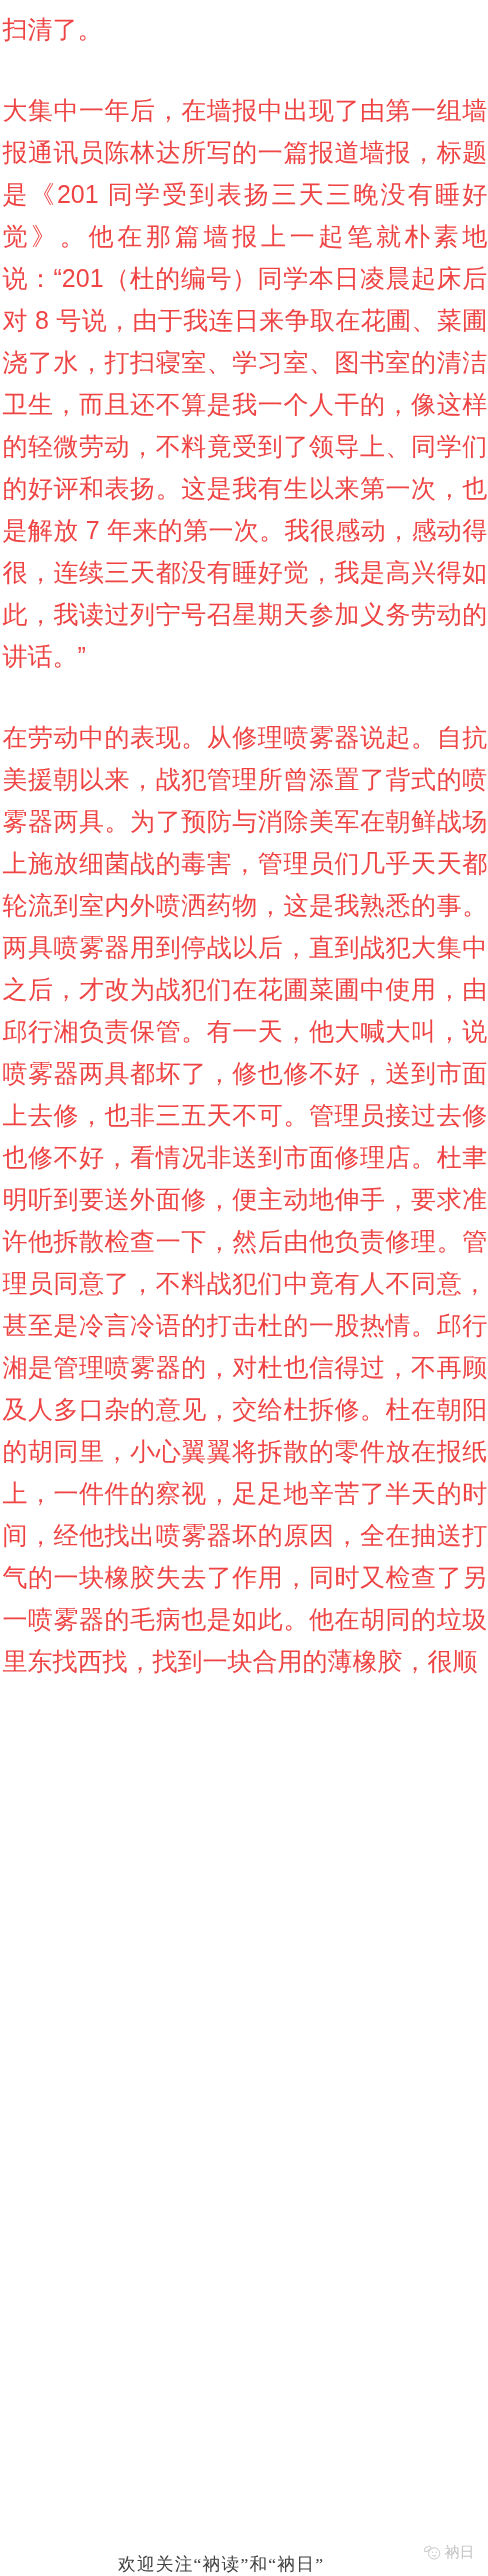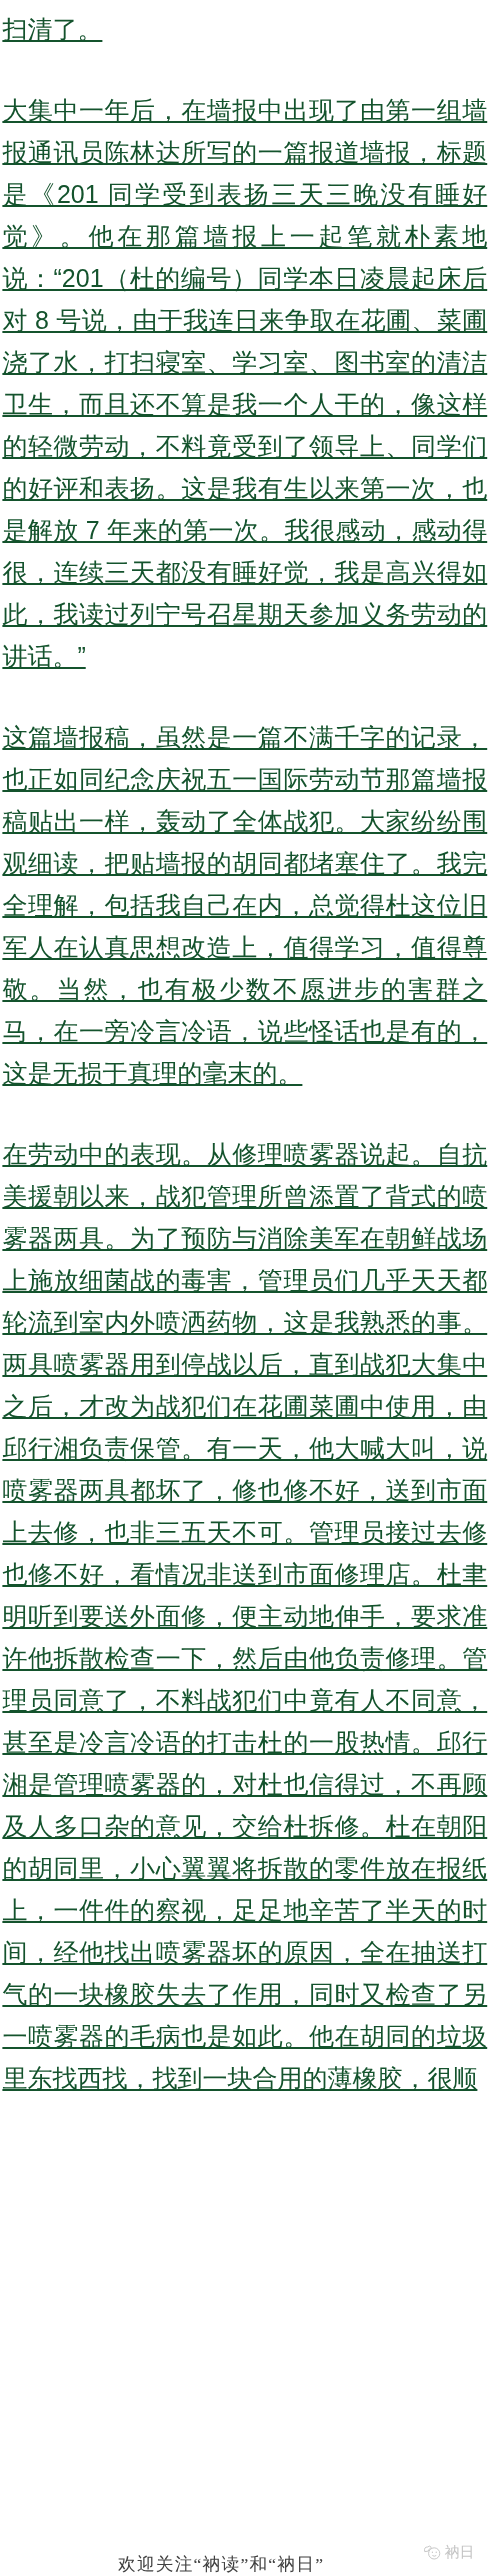--- a/index.html
+++ b/index.html
@@ -49,24 +49,23 @@
     font-family: "Liberation Sans", sans-serif;
     white-space: nowrap;
   }
   .brand svg { display: block; }
 </style>
 </head>
 <body>
 
 <div class="page">
 
-  <div class="article" id="paragraphs" style="color: #14532d; text-decoration: underline;">
+  <div class="article" id="paragraphs" style="color: #ef4444;">
       <p>扫清了。</p>
       <p>大集中一年后，在墙报中出现了由第一组墙报通讯员陈林达所写的一篇报道墙报，标题是《201 同学受到表扬三天三晚没有睡好觉》。他在那篇墙报上一起笔就朴素地说：“201（杜的编号）同学本日凌晨起床后对 8 号说，由于我连日来争取在花圃、菜圃浇了水，打扫寝室、学习室、图书室的清洁卫生，而且还不算是我一个人干的，像这样的轻微劳动，不料竟受到了领导上、同学们的好评和表扬。这是我有生以来第一次，也是解放 7 年来的第一次。我很感动，感动得很，连续三天都没有睡好觉，我是高兴得如此，我读过列宁号召星期天参加义务劳动的讲话。”</p>
-      <p>这篇墙报稿，虽然是一篇不满千字的记录，也正如同纪念庆祝五一国际劳动节那篇墙报稿贴出一样，轰动了全体战犯。大家纷纷围观细读，把贴墙报的胡同都堵塞住了。我完全理解，包括我自己在内，总觉得杜这位旧军人在认真思想改造上，值得学习，值得尊敬。当然，也有极少数不愿进步的害群之马，在一旁冷言冷语，说些怪话也是有的，这是无损于真理的毫末的。</p>
       <p>在劳动中的表现。从修理喷雾器说起。自抗美援朝以来，战犯管理所曾添置了背式的喷雾器两具。为了预防与消除美军在朝鲜战场上施放细菌战的毒害，管理员们几乎天天都轮流到室内外喷洒药物，这是我熟悉的事。两具喷雾器用到停战以后，直到战犯大集中之后，才改为战犯们在花圃菜圃中使用，由邱行湘负责保管。有一天，他大喊大叫，说喷雾器两具都坏了，修也修不好，送到市面上去修，也非三五天不可。管理员接过去修也修不好，看情况非送到市面修理店。杜聿明听到要送外面修，便主动地伸手，要求准许他拆散检查一下，然后由他负责修理。管理员同意了，不料战犯们中竟有人不同意，甚至是冷言冷语的打击杜的一股热情。邱行湘是管理喷雾器的，对杜也信得过，不再顾及人多口杂的意见，交给杜拆修。杜在朝阳的胡同里，小心翼翼将拆散的零件放在报纸上，一件件的察视，足足地辛苦了半天的时间，经他找出喷雾器坏的原因，全在抽送打气的一块橡胶失去了作用，同时又检查了另一喷雾器的毛病也是如此。他在胡同的垃圾里东找西找，找到一块合用的薄橡胶，很顺</p>
     </div>
 
   <div class="footer-watermark" style="color: #404040;">欢迎关注“衲读”和“衲日”</div>
 
   <div class="brand" style="color: rgb(195, 195, 195); justify-content: center;">
     <span>
       <svg width="20" height="16.5" viewBox="0 0 34 28" fill="none" stroke="#c3c3c3" stroke-width="1.6">
         <path d="M3 13 Q1 5 8 5 Q12 1 14 6 Q10 8 9 12 Z"></path>
         <circle cx="19" cy="16" r="9.5"></circle>

